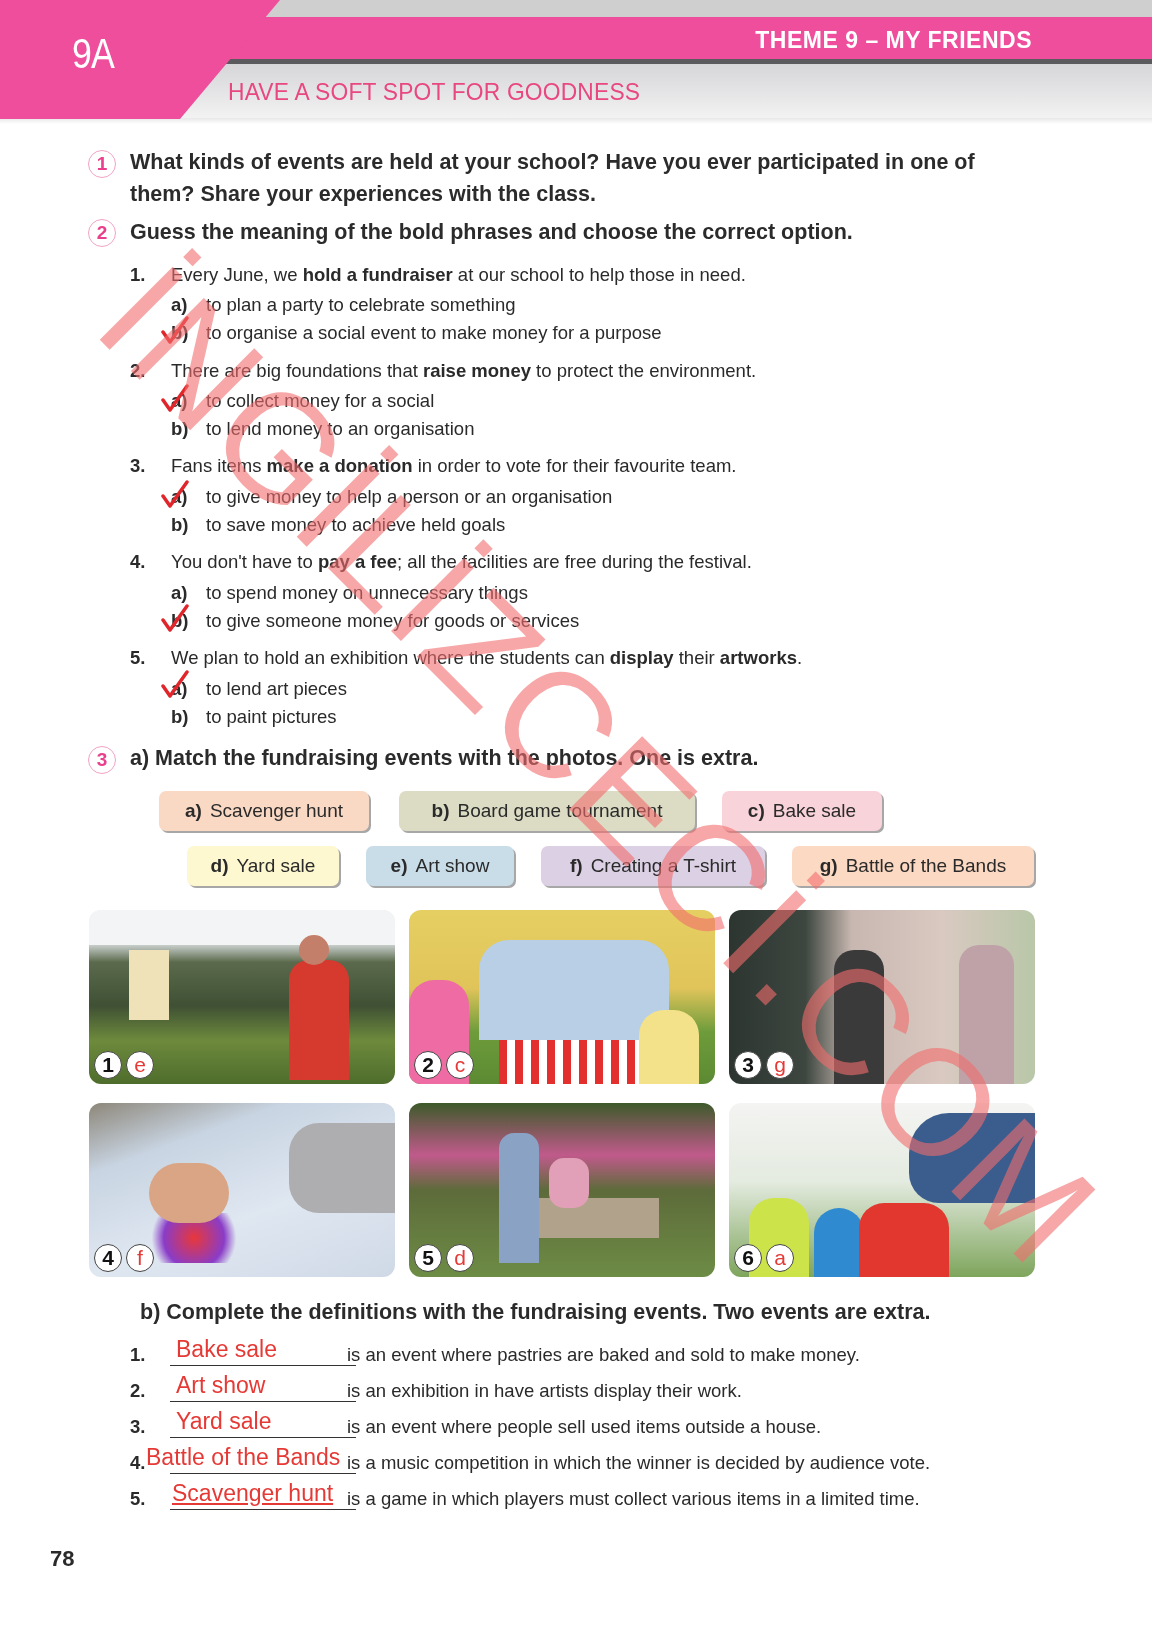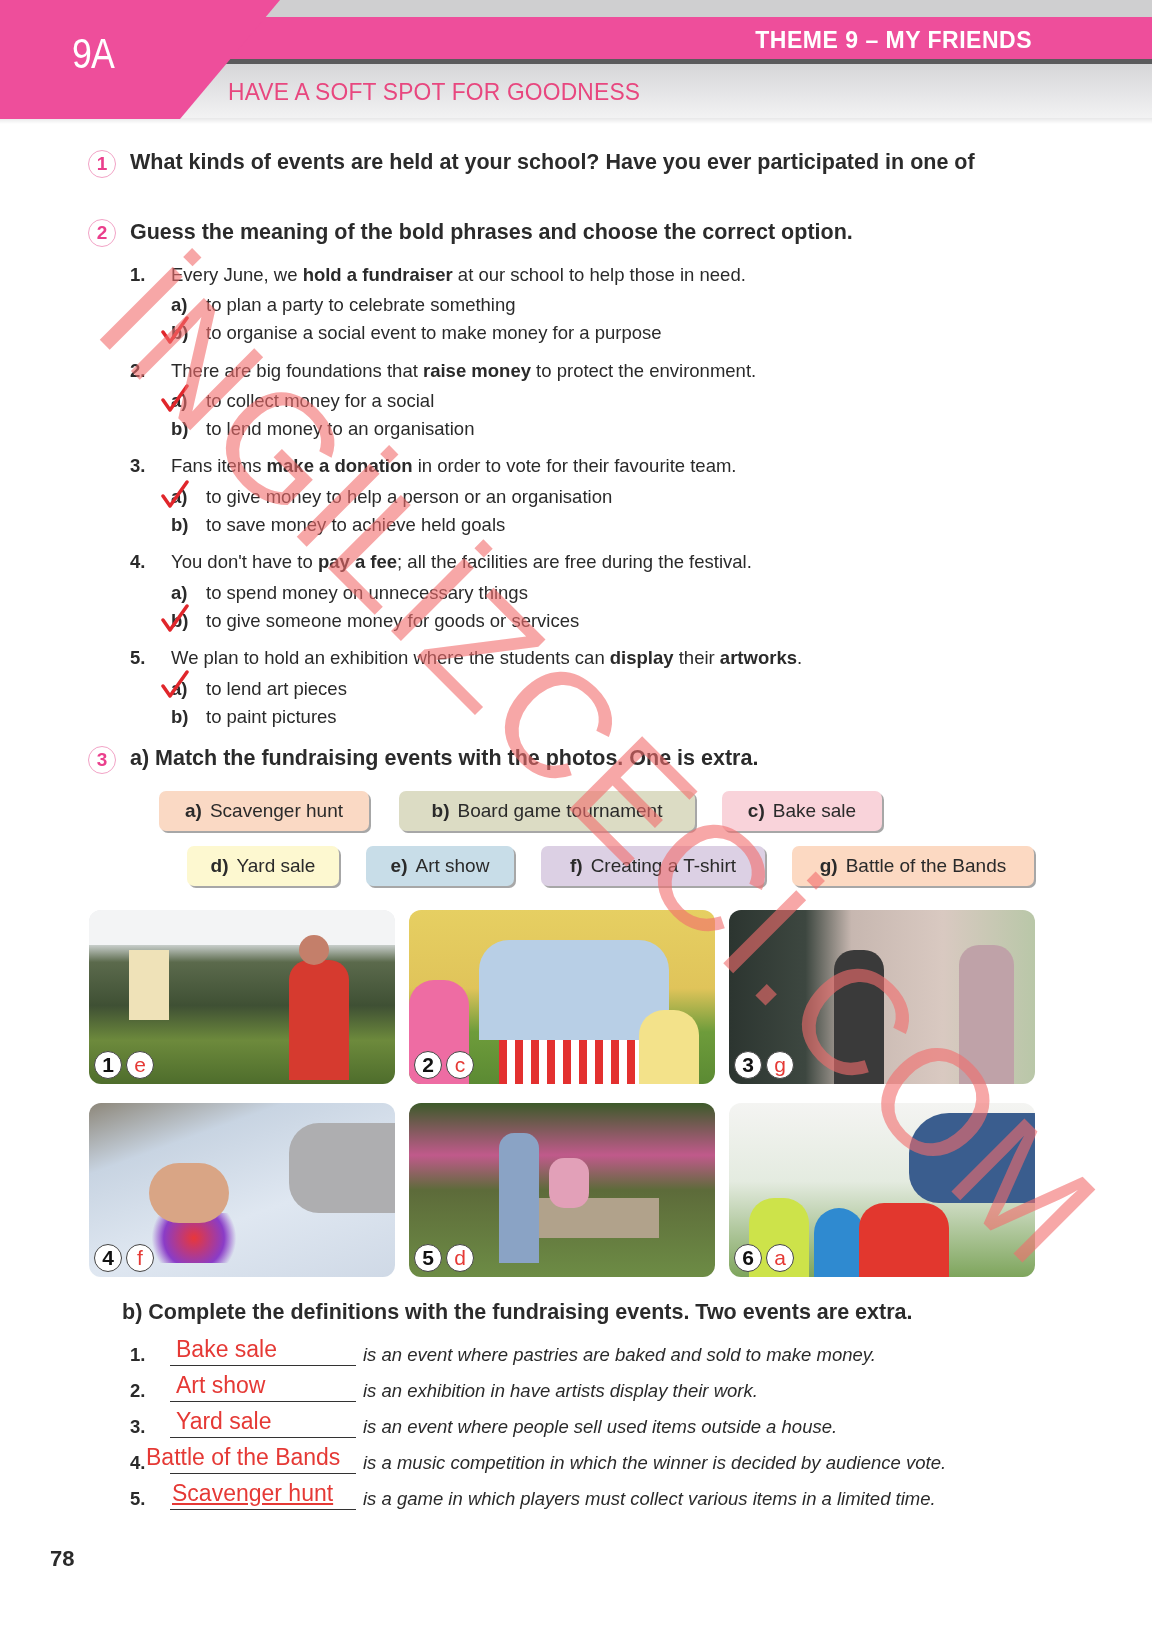--- a/index.html
+++ b/index.html
@@ -55,21 +55,21 @@
   .badge.num { color: #111; font-weight: bold; }
   .badge.ans { color: #e53935; }
 
   
   .def-row { position: absolute; left: 130px; height: 32px; font-size: 18.5px; color: #2a2a2a; white-space: nowrap; }
   .def-row .dn { position: absolute; left: 0; top: 8px; font-weight: bold; }
   .def-row .blank { position: absolute; left: 40px; top: 0; width: 186px; height: 30px;
      border-bottom: 1.3px solid #333; }
   .def-row .ans { position: absolute; left: 6px; top: 0; font-size: 23px; color: #e53935;
      white-space: nowrap; }
-  .def-row .dt { position: absolute; left: 233px; top: 8px; font-style: italic; }
+  .def-row .dt { position: absolute; left: 217px; top: 8px; }
 
   .page-num { position: absolute; left: 50px; top: 1546px; font-size: 22px; font-weight: bold; color: #2a2a2a; }
 
   
   .wm { position: absolute; left: 0; top: 0; width: 1152px; height: 1625px; pointer-events: none; }
 </style>
 </head>
 <body>
 
 <div class="hdr">
@@ -80,20 +80,21 @@
   <div class="hdr-shadow"></div>
   <div class="hdr-tab"></div>
   <div class="hdr-unit">9A</div>
   <div class="hdr-theme">THEME 9 – MY FRIENDS</div>
   <div class="hdr-sub">HAVE A SOFT SPOT FOR GOODNESS</div>
 </div>
 
 <div class="q-num" style="left:88px;top:150px;">1</div>
 <div class="q-text" style="left:130px;top:146px;">
   <div>What kinds of events are held at your school? Have you ever participated in one of</div>
+  <div>them? Share your experiences with the class.</div>
 </div>
 
 <div class="q-num" style="left:88px;top:219px;">2</div>
 <div class="q-text" style="left:130px;top:216px;">Guess the meaning of the bold phrases and choose the correct option.</div>
 
 <div class="item" style="left:130px;top:264px;">
   <span class="num">1.</span>
   <span class="txt"><span>Every June, we </span><b>hold a fundraiser</b><span> at our school to help those in need.</span></span>
 </div>
 <div class="opt" style="left:171px;top:294px;">
@@ -245,21 +246,21 @@
 </div>
 <div class="photo" style="left:729px;top:1103px;background:linear-gradient(180deg,#f4f4f2 0%,#e4ebe0 45%,#7ea55c 100%);">
   <div style="position:absolute;left:20px;top:95px;width:60px;height:79px;background:#cde34a;border-radius:25px 25px 0 0;"></div>
   <div style="position:absolute;left:85px;top:105px;width:50px;height:69px;background:#2f8ad0;border-radius:25px 25px 0 0;"></div>
   <div style="position:absolute;left:130px;top:100px;width:90px;height:74px;background:#e2372e;border-radius:25px 25px 0 0;"></div>
   <div style="position:absolute;left:180px;top:10px;width:126px;height:90px;background:#3a5d8e;border-radius:40px 0 0 30px;"></div>
   <div class="badge num" style="left:5px;top:141px;">6</div>
   <div class="badge ans" style="left:37px;top:141px;">a</div>
 </div>
 
-<div class="q-text" style="left:122px;top:1296px;">b) Complete the definitions with the fundraising events. Two events are extra.</div>
+<div class="q-text" style="left:140px;top:1296px;">b) Complete the definitions with the fundraising events. Two events are extra.</div>
 
 <div class="def-row" style="top:1336px;">
   <span class="dn">1.</span>
   <div class="blank">
       <span class="ans">Bake sale</span>
     </div>
   <span class="dt">is an event where pastries are baked and sold to make money.</span>
 </div>
 <div class="def-row" style="top:1372px;">
   <span class="dn">2.</span>

